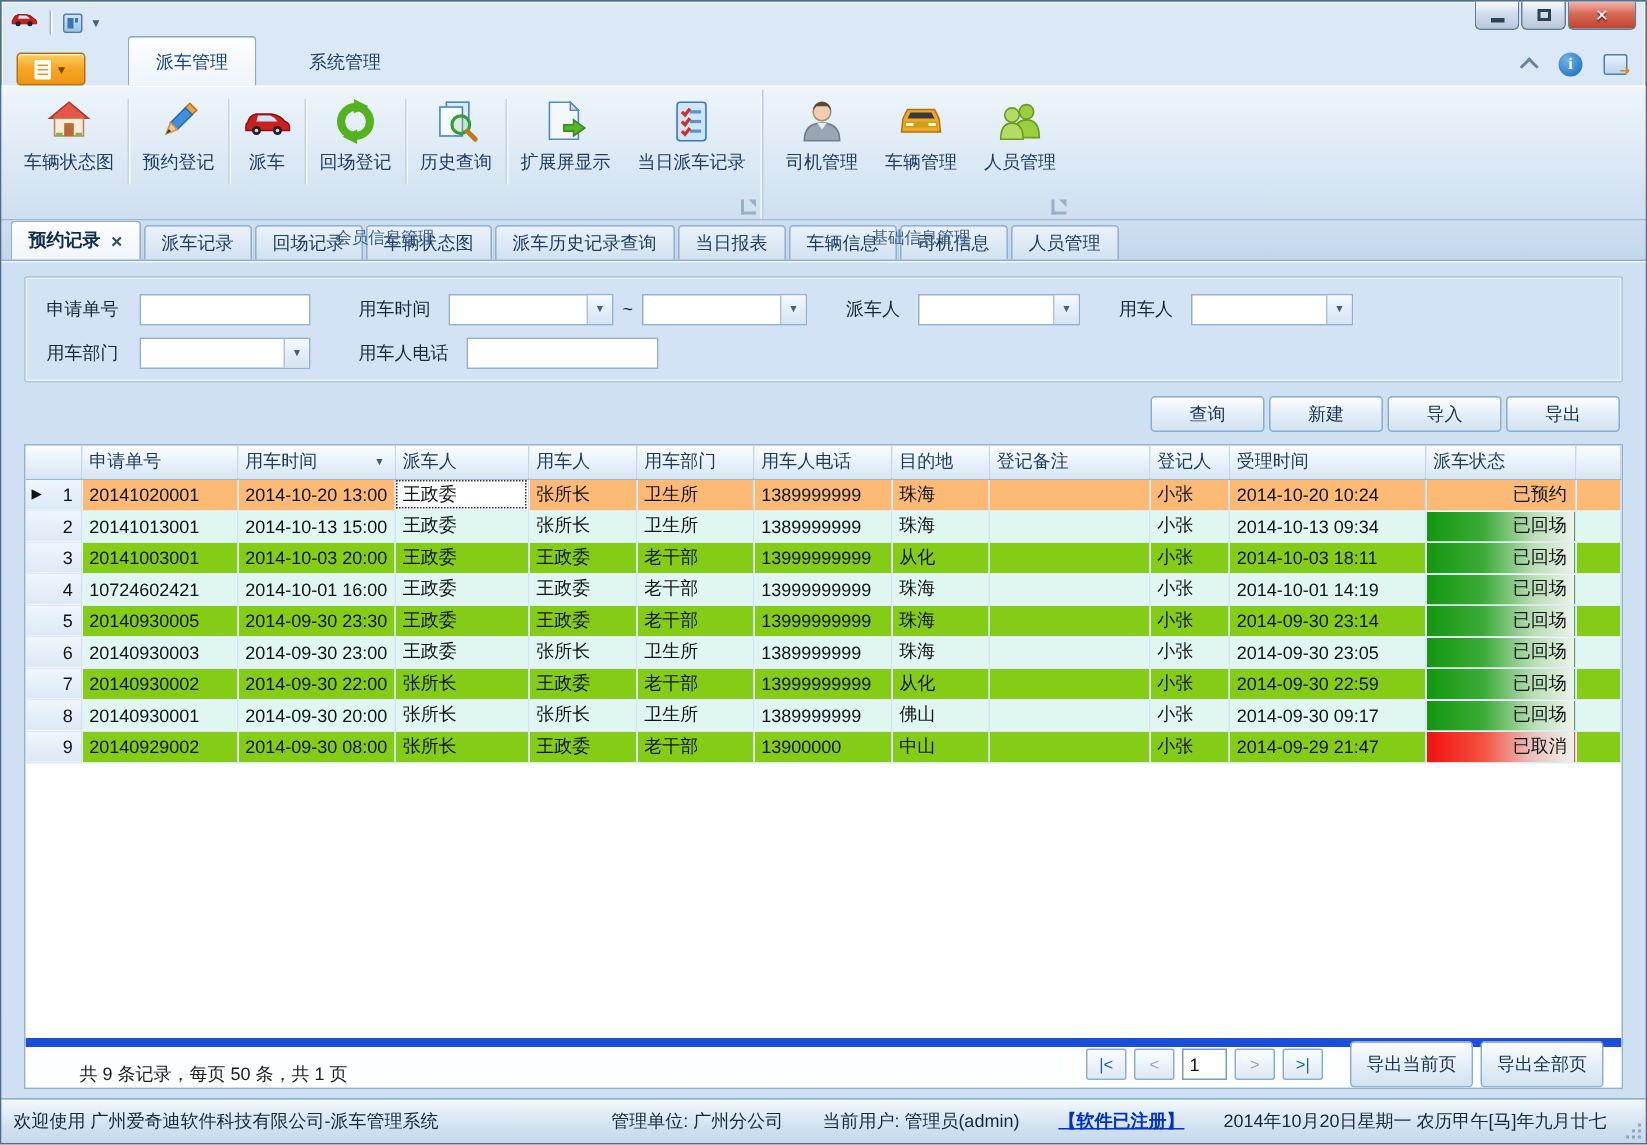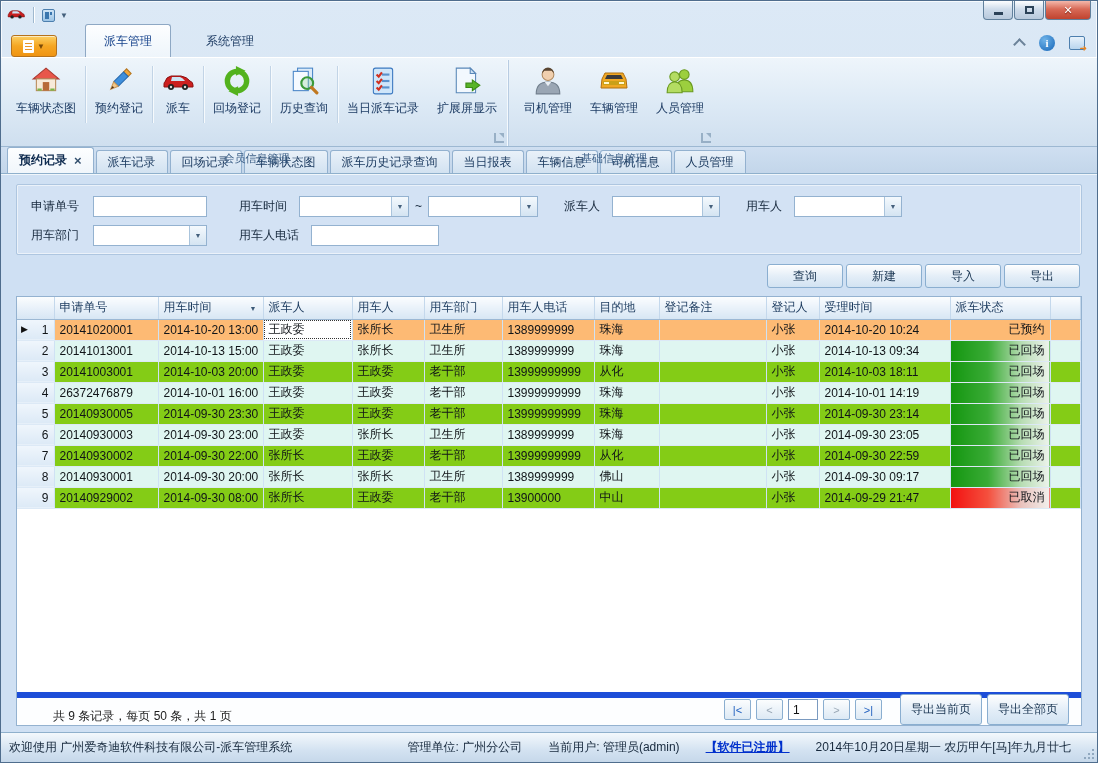--- a/index.html
+++ b/index.html
@@ -248,40 +248,40 @@
                 <circle cx="17" cy="16" r="5.5" fill="rgba(140,210,140,.3)" stroke="#3a9a3a" stroke-width="2"></circle>
                 <line x1="21" y1="20" x2="26" y2="25" stroke="#c07820" stroke-width="3" stroke-linecap="round"></line>
               </svg>
           </span>
           <span class="r-label">历史查询</span>
         </div>
         <div class="rb-sep"></div>
         <div class="ribbon-btn">
           <span class="r-icon">
             <svg width="30" height="30" viewBox="0 0 28 28">
+                <path d="M4 2 L17 2 L22 7 L22 25 L4 25 Z" fill="#f2f8fe" stroke="#5a88b8"></path>
+                <path d="M17 2 L17 7 L22 7 Z" fill="#cfe2f4" stroke="#5a88b8"></path>
+                <path d="M13 16 h6 v-3 l7 5 -7 5 v-3 h-6 Z" fill="#58b428" stroke="#3a8a14"></path>
+              </svg>
+          </span>
+          <span class="r-label">扩展屏显示</span>
+        </div>
+        <div class="ribbon-btn">
+          <span class="r-icon">
+            <svg width="30" height="30" viewBox="0 0 28 28">
                 <rect x="5" y="2" width="18" height="24" rx="2" fill="#cfe6fa" stroke="#3a78c0"></rect>
                 <rect x="13" y="7" width="7" height="2" fill="#5a92cc"></rect>
                 <rect x="13" y="13" width="7" height="2" fill="#5a92cc"></rect>
                 <rect x="13" y="19" width="7" height="2" fill="#5a92cc"></rect>
                 <path d="M8 8 l2 2 3-4" stroke="#d03020" stroke-width="2" fill="none"></path>
                 <path d="M8 14 l2 2 3-4" stroke="#d03020" stroke-width="2" fill="none"></path>
                 <path d="M8 20 l2 2 3-4" stroke="#d03020" stroke-width="2" fill="none"></path>
               </svg>
           </span>
           <span class="r-label">当日派车记录</span>
-        </div>
-        <div class="ribbon-btn">
-          <span class="r-icon">
-            <svg width="30" height="30" viewBox="0 0 28 28">
-                <path d="M4 2 L17 2 L22 7 L22 25 L4 25 Z" fill="#f2f8fe" stroke="#5a88b8"></path>
-                <path d="M17 2 L17 7 L22 7 Z" fill="#cfe2f4" stroke="#5a88b8"></path>
-                <path d="M13 16 h6 v-3 l7 5 -7 5 v-3 h-6 Z" fill="#58b428" stroke="#3a8a14"></path>
-              </svg>
-          </span>
-          <span class="r-label">扩展屏显示</span>
         </div>
       </div>
       <div class="rg-caption">
         <span>会员信息管理</span>
         <span class="dialog-launcher"></span>
       </div>
     </div>
 
     <div class="ribbon-group">
       <div class="rg-buttons">
@@ -479,21 +479,21 @@
                 <td>13999999999</td>
                 <td>从化</td>
                 <td></td>
                 <td>小张</td>
                 <td>2014-10-03 18:11</td>
                 <td class="status returned">已回场</td>
                 <td></td>
               </tr>
               <tr class="even-cyan">
                 <td class="sel"><span>4</span></td>
-                <td>26372476879</td>
+                <td>10724602421</td>
                 <td>2014-10-01 16:00</td>
                 <td>王政委</td>
                 <td>王政委</td>
                 <td>老干部</td>
                 <td>13999999999</td>
                 <td>珠海</td>
                 <td></td>
                 <td>小张</td>
                 <td>2014-10-01 14:19</td>
                 <td class="status returned">已回场</td>

